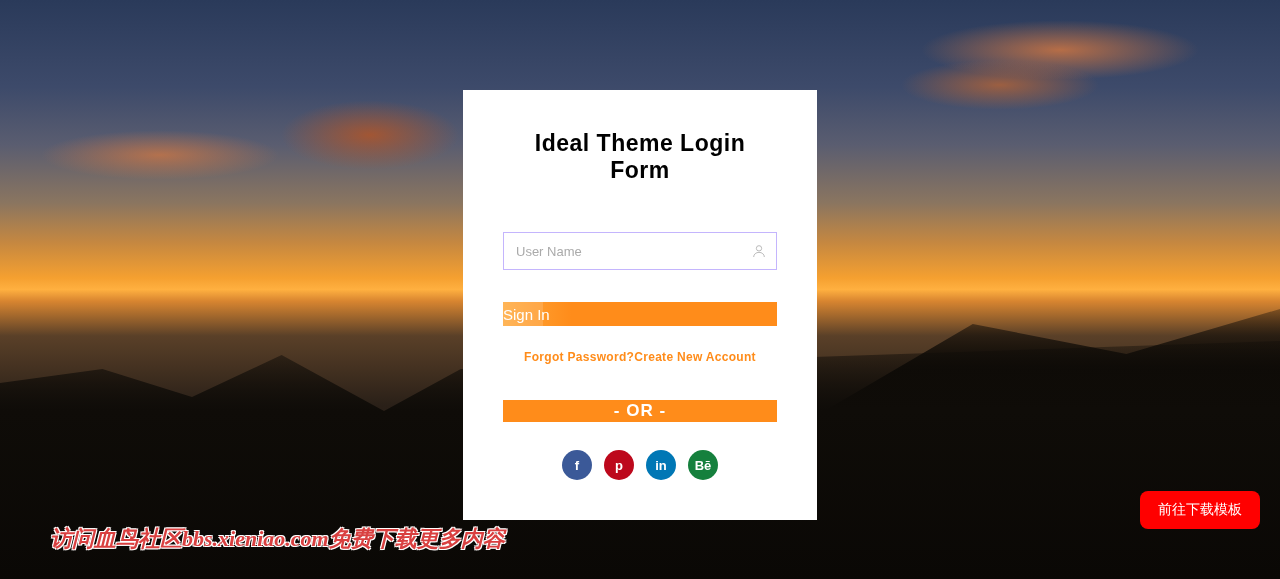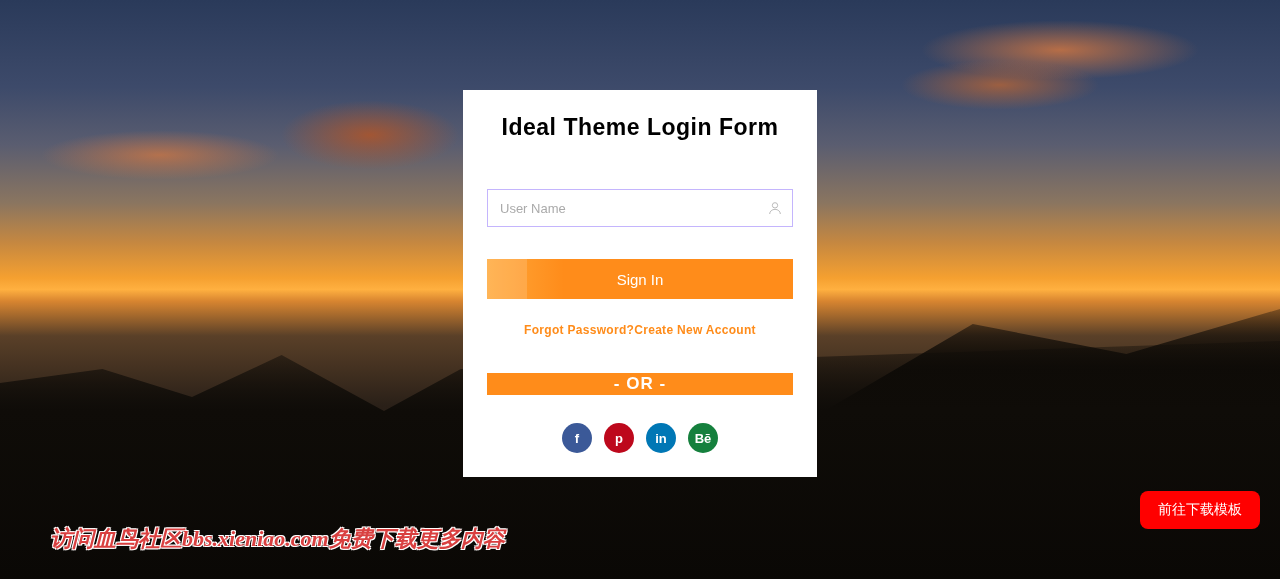--- a/index.html
+++ b/index.html
@@ -31,21 +31,21 @@
     .mountains { position: absolute; bottom: 0; left: 0; width: 100%; height: 280px; background: linear-gradient(to bottom, transparent 0%, #0f0c08 40%, #0a0805 100%); clip-path: polygon(0 30%, 8% 25%, 15% 35%, 22% 20%, 30% 40%, 36% 25%, 100% 15%, 100% 100%, 0 100%); }
     .mountains2 { position: absolute; bottom: 0; right: 0; width: 60%; height: 300px; background: linear-gradient(to bottom, transparent 0%, #0d0a06 30%, #080604 100%); clip-path: polygon(0 50%, 20% 30%, 40% 45%, 60% 15%, 80% 25%, 100% 10%, 100% 100%, 0 100%); }
 
     .login-card {
       position: absolute;
       left: 50%;
       top: 90px;
       transform: translateX(-50%);
       width: 354px;
       background: #fff;
-      padding: 24px;
+      padding: 40px;
       display: flex;
       flex-direction: column;
       align-items: center;
     }
     .title {
       font-family: 'Arial Black', 'Impact', sans-serif;
       font-size: 23px;
       font-weight: 900;
       color: #000;
       letter-spacing: 0.5px;
@@ -72,30 +72,30 @@
       position: absolute;
       right: 10px;
       top: 50%;
       transform: translateY(-50%);
       color: #bbb;
       width: 16px;
       height: 16px;
     }
     .signin-btn {
       width: 100%;
-      height: 40px;
+      height: 24px;
       background: linear-gradient(to right, #ffa83a 0%, #ff8c1a 25%, #ff8c1a 100%);
       border: none;
       color: #fff;
       font-size: 15px;
       cursor: pointer;
       margin-top: 16px;
       display: flex;
       align-items: center;
-      justify-content: center;
+      justify-content: flex-start;
     }
     .signin-btn::before { content: ""; width: 40px; height: 100%; background: rgba(255,255,255,0.15); position: absolute; left: 0;}
     .signin-btn { position: relative; }
     .links-row {
       display: flex;
       margin-top: 24px;
       justify-content: center;
       width: 100%;
     }
     .links-row a {

